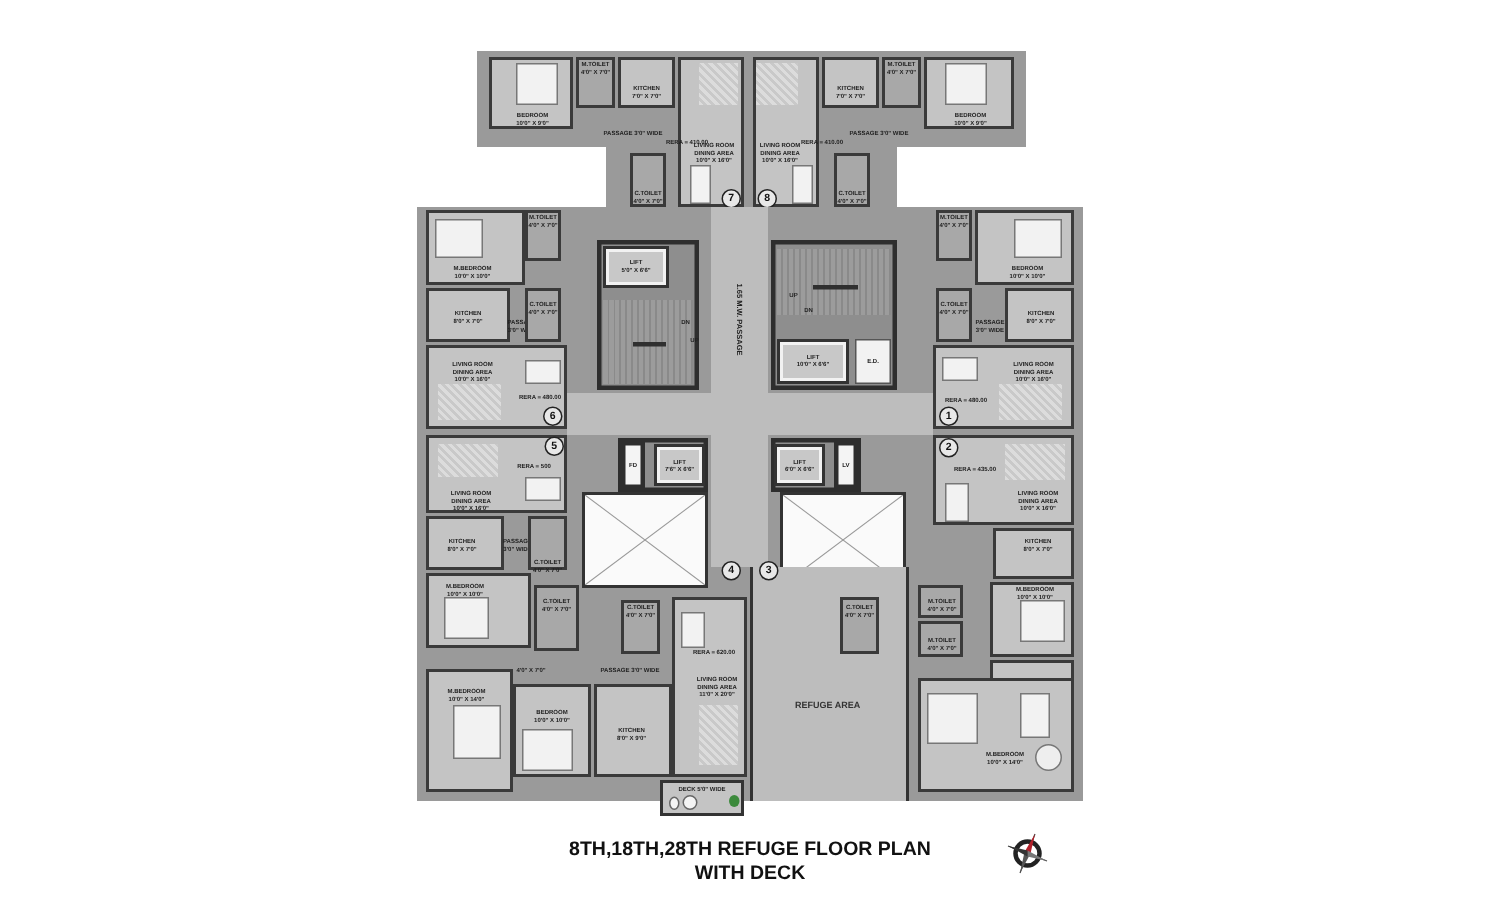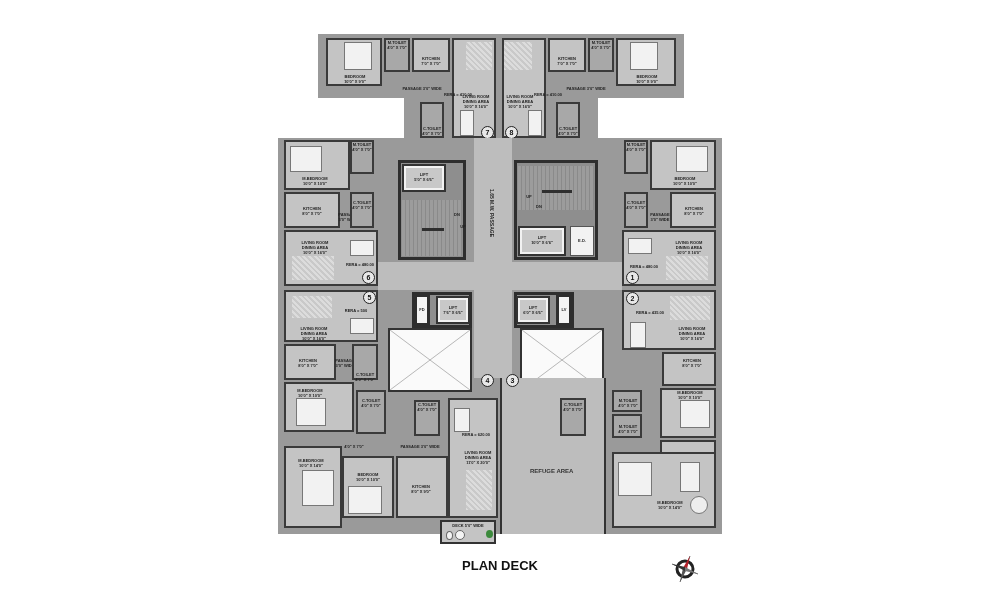--- a/index.html
+++ b/index.html
@@ -263,21 +263,22 @@
   <div class="abs room" style="left:660px;top:440px;width:56px;height:16px;"></div>
   <div class="abs room" style="left:612px;top:452px;width:104px;height:76px;"></div>
   <div class="bed" style="left:618px;top:462px;width:32px;height:32px;"></div>
   <div class="bed" style="left:680px;top:462px;width:18px;height:28px;"></div>
   <div class="abs" style="left:690px;top:496px;width:18px;height:18px;border-radius:50%;background:#eee;border:1px solid #777;"></div>
   <div class="lbl" style="left:648px;top:500px;width:44px;">M.BEDROOM
 10'0" X 14'0"</div>
   <div class="unitno" style="left:506px;top:374px;">3</div>
 
   <div class="title">
-    <div>PLAN DECK</div>
+    <div>8TH,18TH,28TH REFUGE FLOOR PLAN</div>
+    <div>WITH DECK</div>
   </div>
 
   <svg class="compass" viewBox="0 0 34 34">
     <circle cx="17" cy="17" r="8" fill="none" stroke="#222" stroke-width="3"></circle>
     <line x1="4" y1="12" x2="30" y2="22" stroke="#444" stroke-width="0.8"></line>
     <line x1="12" y1="30" x2="22" y2="4" stroke="#444" stroke-width="0.8"></line>
     <polygon points="22,4 19,17 15,16" fill="#b2202a"></polygon>
     <polygon points="12,30 15,16 19,17" fill="#555"></polygon>
     <polygon points="30,22 17,19 17,15" fill="#777"></polygon>
     <polygon points="4,12 17,15 17,19" fill="#333"></polygon>

